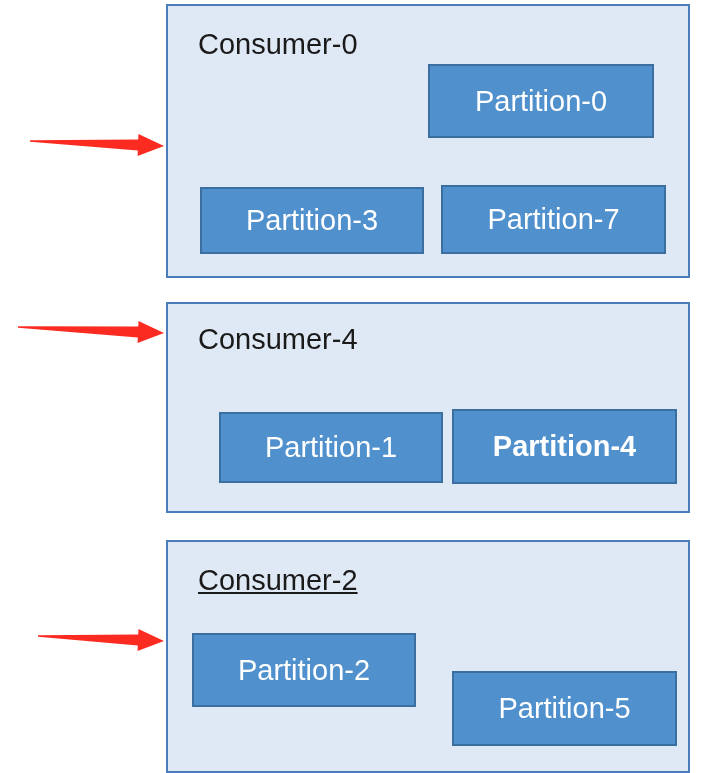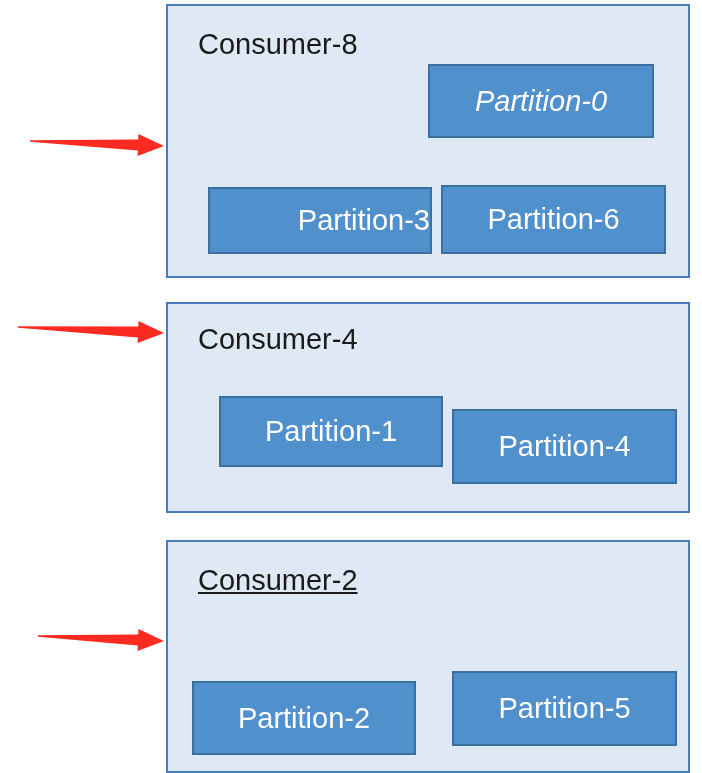--- a/index.html
+++ b/index.html
@@ -50,41 +50,41 @@
   .arrow {
     position: absolute;
     overflow: visible;
   }
 </style>
 </head>
 <body>
 
 <div id="canvas">
     <div class="consumer-box" style="left: 166px; top: 4px; width: 524px; height: 274px; background: rgb(223, 233, 245); border-color: rgb(74, 126, 187);"></div>
-    <div class="consumer-label" style="left: 198px; top: 30px; color: rgb(26, 26, 26);">Consumer-8</div>
+    <div class="consumer-label" style="left: 198px; top: 30px; color: rgb(26, 26, 26);">Consumer-0</div>
     <div class="partition-box" style="left: 428px; top: 64px; width: 226px; height: 74px; background: rgb(79, 144, 205); border-color: rgb(58, 111, 159);">
-      <span class="partition-label" style="color: rgb(255, 255, 255); font-style: italic;">Partition-0</span>
+      <span class="partition-label" style="color: rgb(255, 255, 255);">Partition-0</span>
     </div>
-    <div class="partition-box" style="left: 208px; top: 187px; width: 224px; height: 67px; background: rgb(79, 144, 205); border-color: rgb(58, 111, 159); justify-content: flex-end;">
+    <div class="partition-box" style="left: 200px; top: 187px; width: 224px; height: 67px; background: rgb(79, 144, 205); border-color: rgb(58, 111, 159);">
       <span class="partition-label" style="color: rgb(255, 255, 255);">Partition-3</span>
     </div>
     <div class="partition-box" style="left: 441px; top: 185px; width: 225px; height: 69px; background: rgb(79, 144, 205); border-color: rgb(58, 111, 159);">
-      <span class="partition-label" style="color: rgb(255, 255, 255);">Partition-6</span>
+      <span class="partition-label" style="color: rgb(255, 255, 255);">Partition-7</span>
     </div>
     <div class="consumer-box" style="left: 166px; top: 302px; width: 524px; height: 211px; background: rgb(223, 233, 245); border-color: rgb(74, 126, 187);"></div>
     <div class="consumer-label" style="left: 198px; top: 325px; color: rgb(26, 26, 26);">Consumer-4</div>
-    <div class="partition-box" style="left: 219px; top: 396px; width: 224px; height: 71px; background: rgb(79, 144, 205); border-color: rgb(58, 111, 159); text-align: center;">
+    <div class="partition-box" style="left: 219px; top: 412px; width: 224px; height: 71px; background: rgb(79, 144, 205); border-color: rgb(58, 111, 159); text-align: center;">
       <span class="partition-label" style="color: rgb(255, 255, 255);">Partition-1</span>
     </div>
-    <div class="partition-box" style="left: 452px; top: 409px; width: 225px; height: 75px; background: rgb(79, 144, 205); border-color: rgb(58, 111, 159);">
+    <div class="partition-box" style="left: 452px; top: 409px; width: 225px; height: 75px; background: rgb(79, 144, 205); border-color: rgb(58, 111, 159); font-weight: bold;">
       <span class="partition-label" style="color: rgb(255, 255, 255);">Partition-4</span>
     </div>
     <div class="consumer-box" style="left: 166px; top: 540px; width: 524px; height: 233px; background: rgb(223, 233, 245); border-color: rgb(74, 126, 187);"></div>
     <div class="consumer-label" style="left: 198px; top: 566px; color: rgb(26, 26, 26); text-decoration: underline;">Consumer-2</div>
-    <div class="partition-box" style="left: 192px; top: 633px; width: 224px; height: 74px; background: rgb(79, 144, 205); border-color: rgb(58, 111, 159); margin-top: 48px;">
+    <div class="partition-box" style="left: 192px; top: 633px; width: 224px; height: 74px; background: rgb(79, 144, 205); border-color: rgb(58, 111, 159);">
       <span class="partition-label" style="color: rgb(255, 255, 255);">Partition-2</span>
     </div>
     <div class="partition-box" style="left: 452px; top: 671px; width: 225px; height: 75px; background: rgb(79, 144, 205); border-color: rgb(58, 111, 159);">
       <span class="partition-label" style="color: rgb(255, 255, 255);">Partition-5</span>
     </div>
     <svg class="arrow" width="162" height="33" style="left: 16px; top: 127px;">
       <polygon points="13.97,14.80 121.81,23.53 121.61,29.02 148.00,19.00 122.43,7.04 122.22,12.53 14.03,13.20" fill="#fc2b21"></polygon>
     </svg>
     <svg class="arrow" width="174" height="34" style="left: 4px; top: 313px;">
       <polygon points="13.97,14.80 133.80,24.43 133.57,29.92 160.00,20.00 134.47,7.94 134.25,13.44 14.03,13.20" fill="#fc2b21"></polygon>

